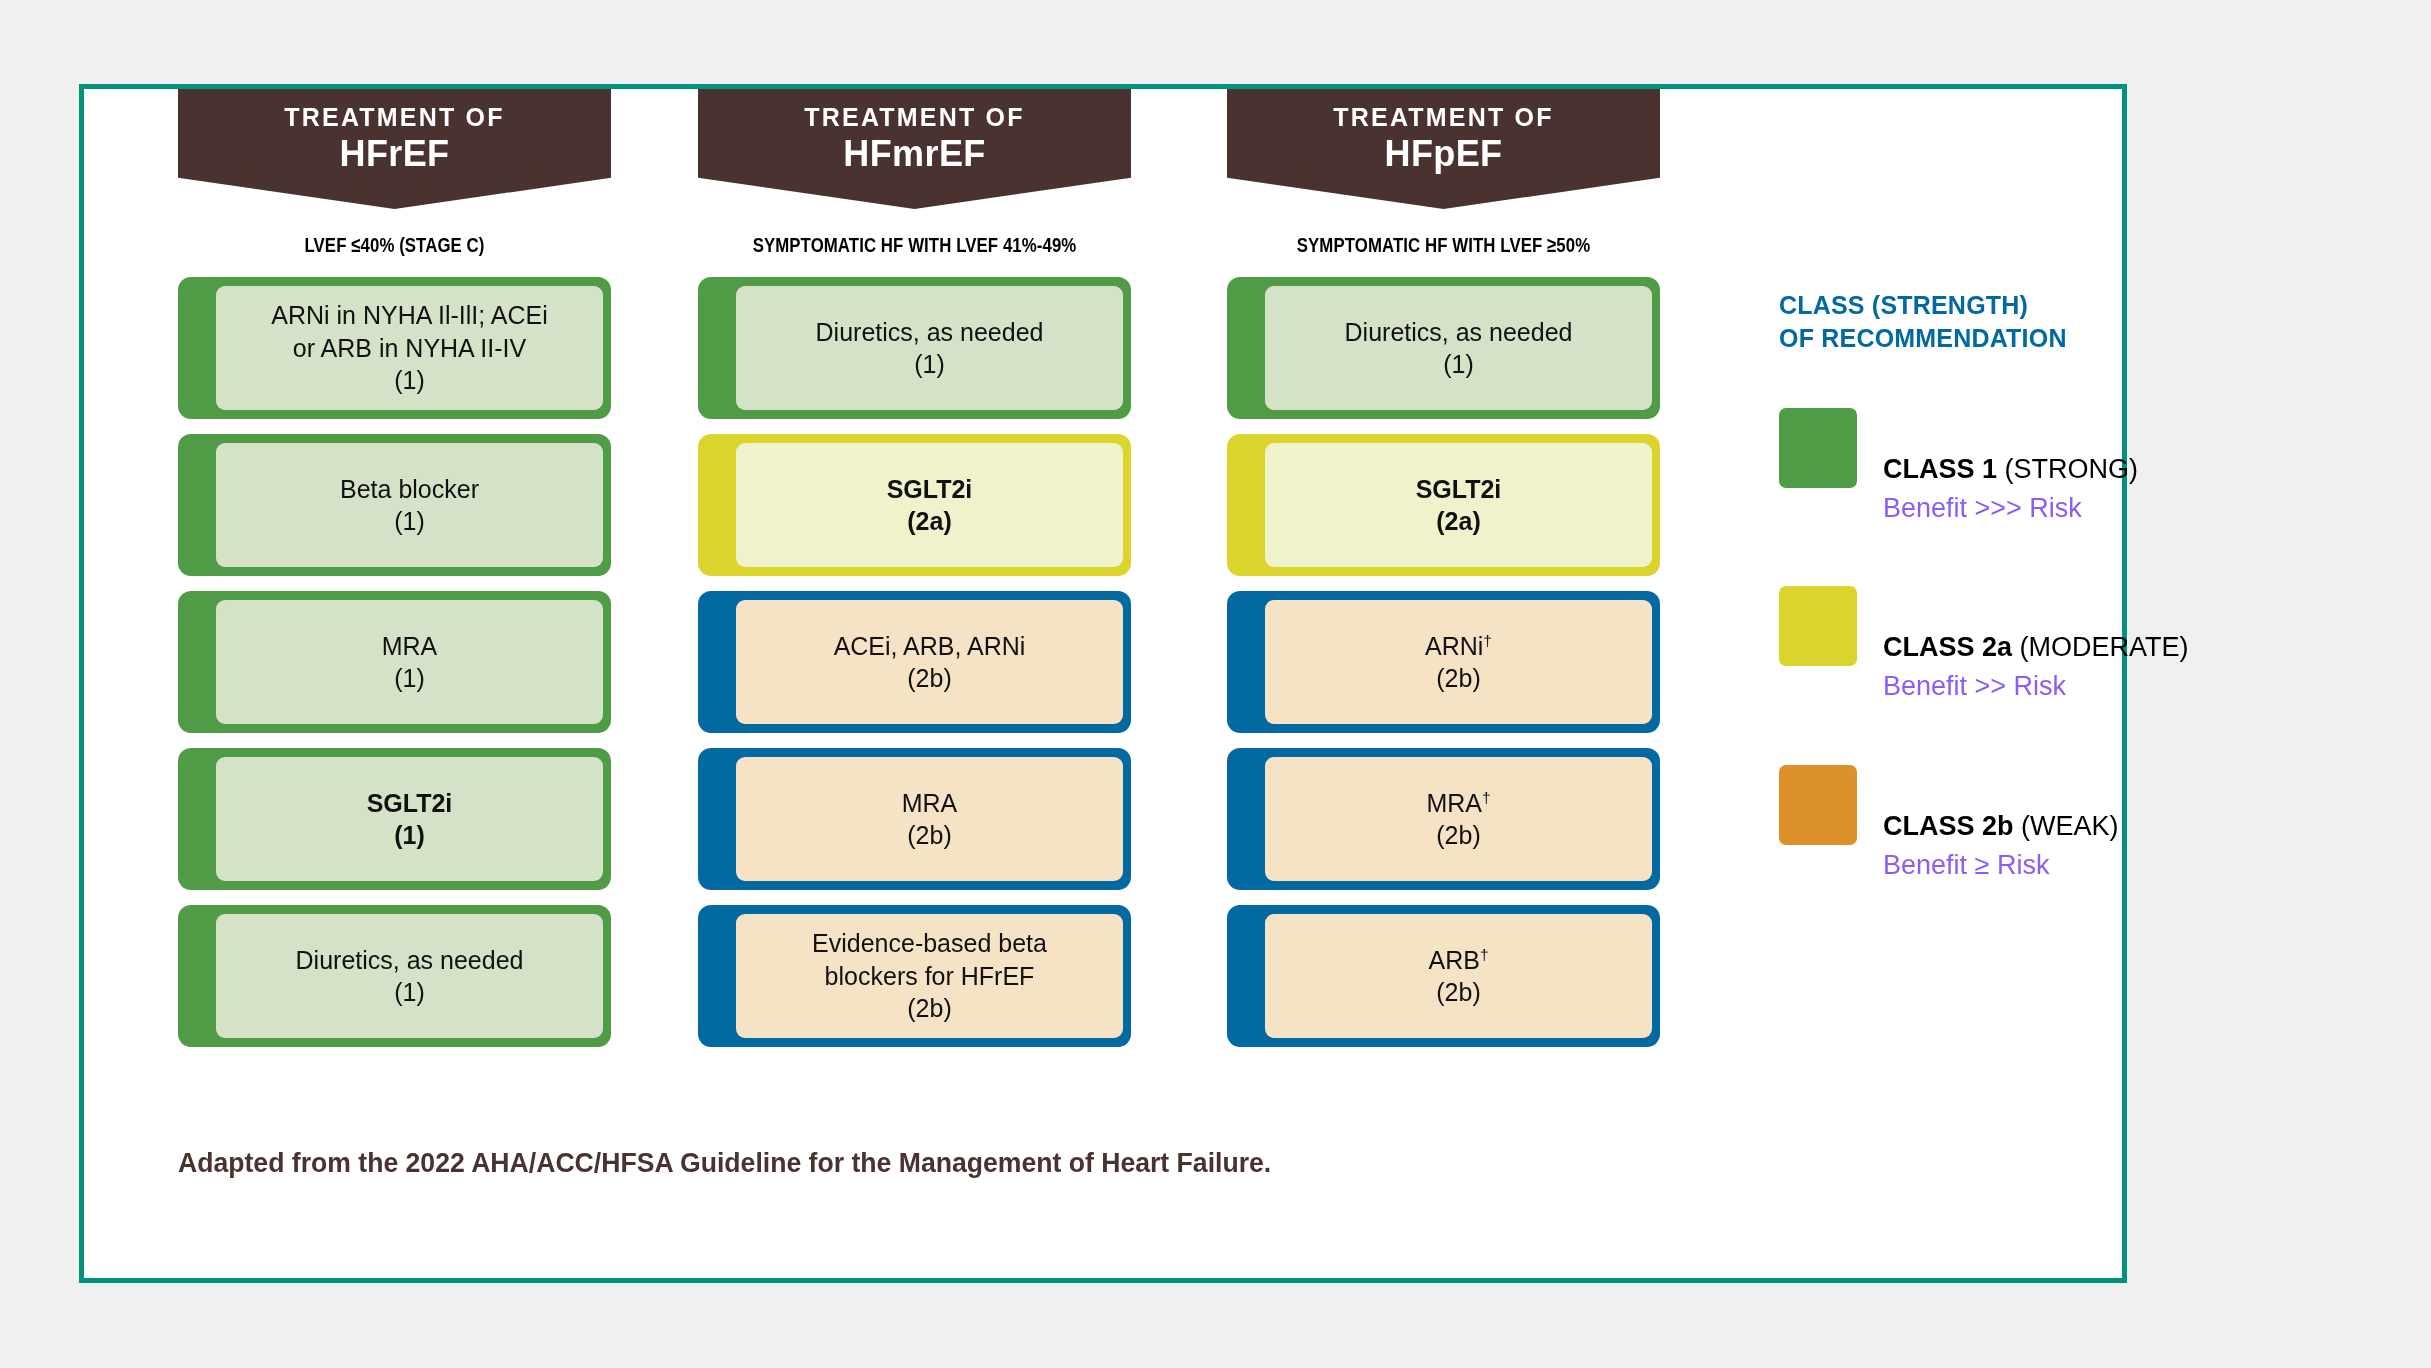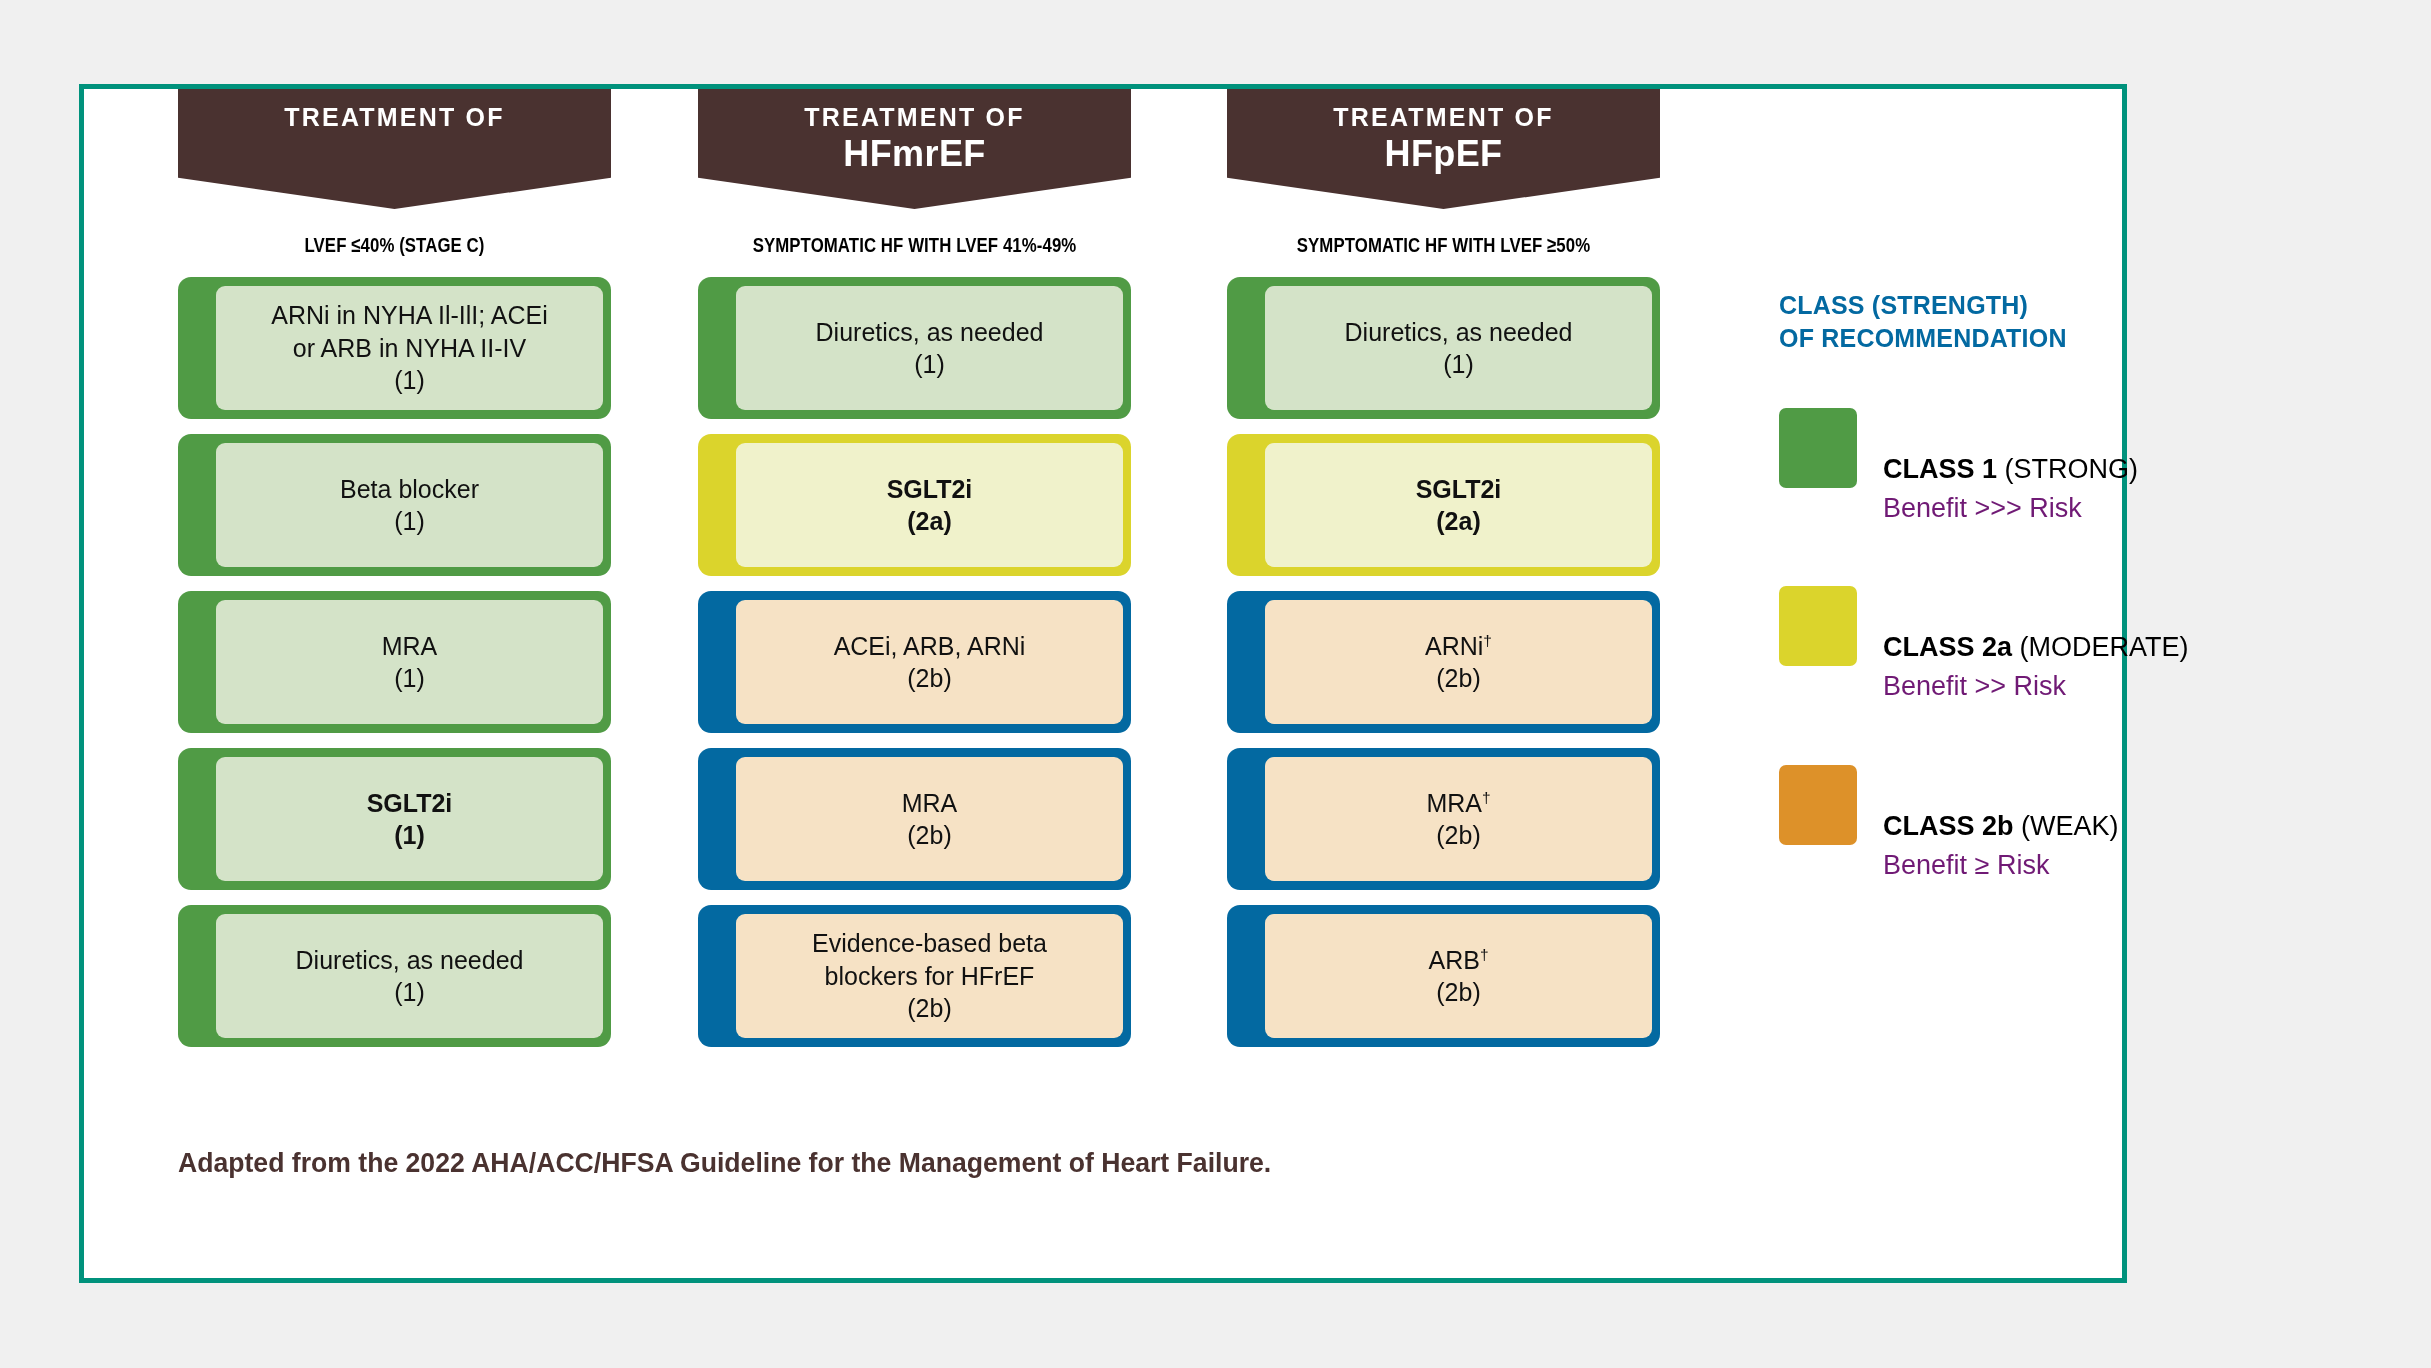--- a/index.html
+++ b/index.html
@@ -149,21 +149,21 @@
   .legend-text { margin-left: 26px; margin-top: 48px; }
   .legend-class {
     font-size: 27px;
     line-height: 1.30;
     color: #000000;
   }
   .legend-class .strong { font-weight: bold; }
   .legend-benefit {
     font-size: 27px;
     line-height: 1.40;
-    color: #701a75;
+    color: #8b5cf6;
     margin-top: 3px;
   }
 
   
   #footer {
     position: absolute;
     left: 94px;
     top: 1058px;
     font-size: 28px;
     font-weight: bold;
@@ -176,20 +176,21 @@
 </head>
 <body>
 
 <div id="card">
 
   <div class="column col-1">
     <div class="banner">
       <div class="banner-shape"></div>
       <div class="banner-inner">
         <div class="banner-line1">TREATMENT OF</div>
+        <div class="banner-line2">HFrEF</div>
       </div>
     </div>
     <div class="subtitle">LVEF ≤40% (STAGE C)</div>
     <div class="boxes">
         <div class="tbox c1">
           <div class="tbox-inner">
             <div class="tbox-text">ARNi in NYHA Il-IlI; ACEi<br>or ARB in NYHA II-IV<br>(1)</div>
           </div>
         </div>
         <div class="tbox c1">

